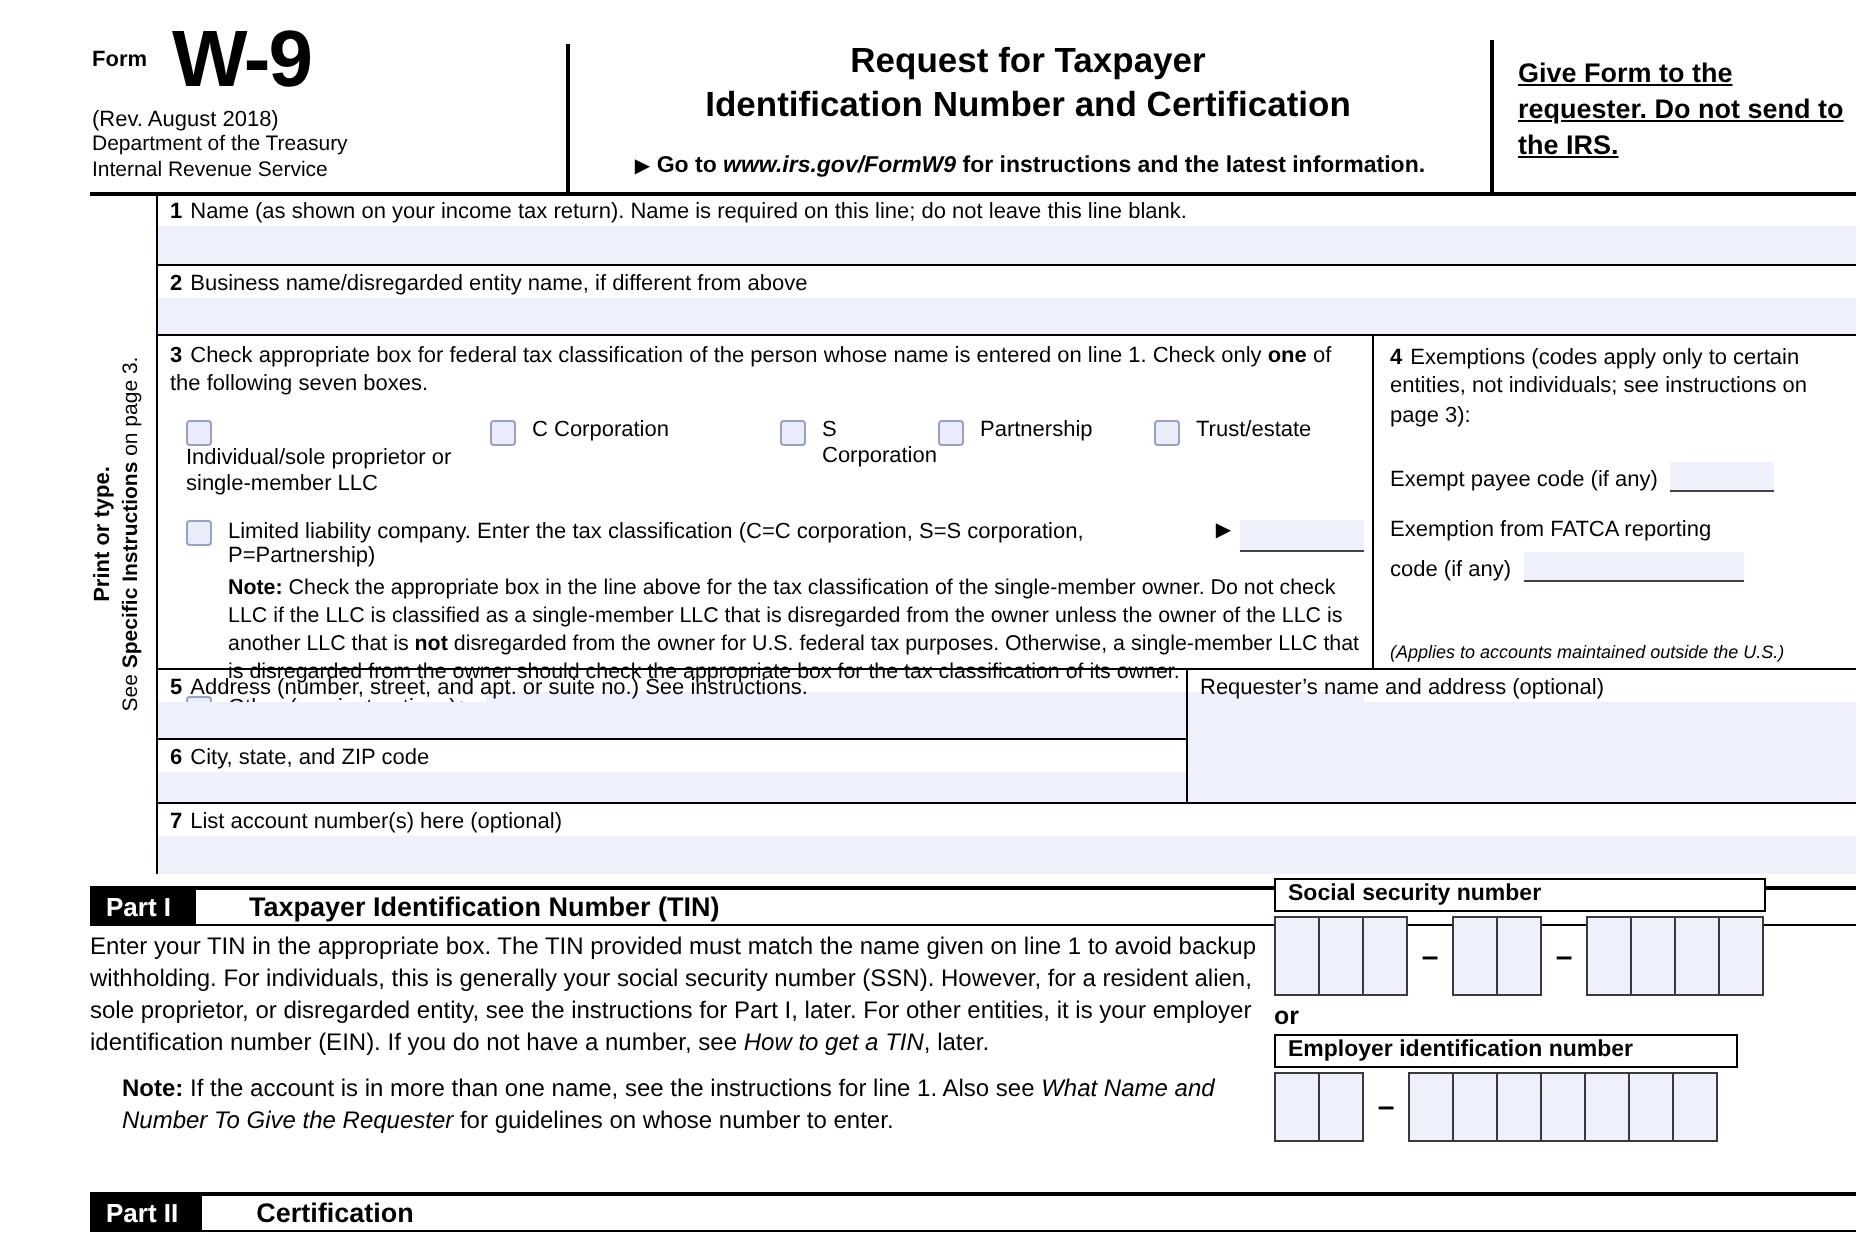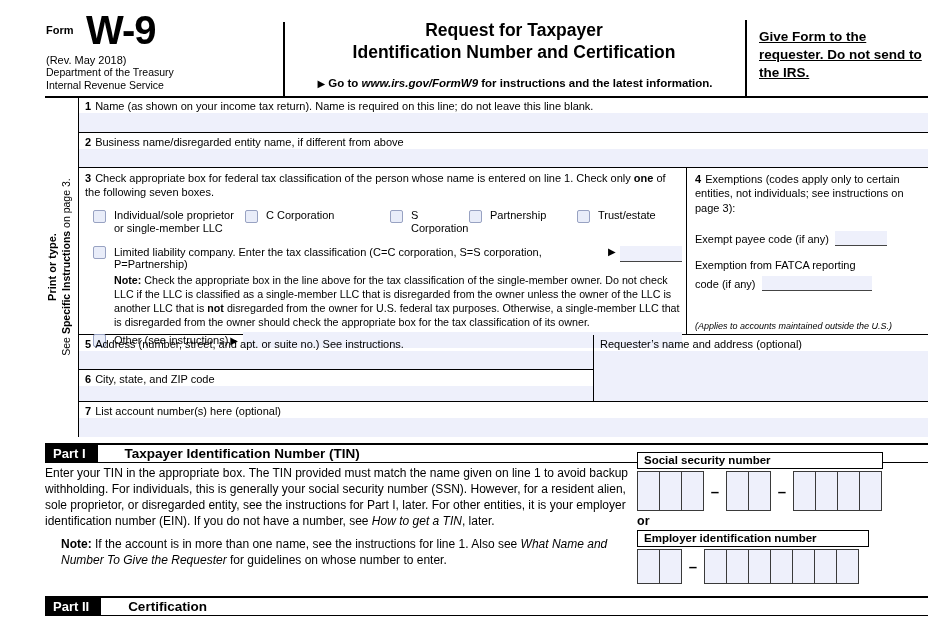--- a/index.html
+++ b/index.html
@@ -42,21 +42,21 @@
   .fill { flex: 1; background: #eef0fb; }
   .r1 { height: 36px; } .r2 { height: 35px; }
   .r3 { height: 167px; flex-direction: row; border-bottom: 1px solid #000; }
   .r3-left { width: 608px; border-right: 1px solid #000; padding: 3px 4px 0 6px; }
   .r3-right { flex: 1; position: relative; padding: 4px 8px 0 8px; font-size: 11px; }
   .l3-label { font-size: 11px; line-height: 1.3; }
   .cb-row { display: flex; align-items: flex-start; margin: 9px 0 0 8px; font-size: 11px; line-height: 1.25; }
   .cb { width: 13px; height: 13px; background: #e9edf9; border: 1px solid #98a2c2; border-radius: 2px; flex: none; }
   .cb-item { display: flex; align-items: flex-start; }
   .cb-item .cb { margin-right: 8px; margin-top: 1px; }
-  .cb-ind { width: 152px; } .cb-c { width: 112px; } .cb-s { width: 112px; padding-left: 33px; } .cb-p { width: 108px; }
+  .cb-ind { width: 152px; flex-direction: column; } .cb-c { width: 112px; } .cb-s { width: 112px; padding-left: 33px; } .cb-p { width: 108px; }
   .llc-row { display: flex; align-items: flex-start; margin: 10px 0 0 8px; font-size: 11px; }
   .llc-row .cb { margin-right: 8px; }
   .arrow { font-size: 10px; margin-left: 2px; }
   .llc-field { width: 64px; height: 16px; background: #eef0fb; border-bottom: 1px solid #444; margin-left: 4px; }
   .note3 { font-size: 10.7px; line-height: 1.31; margin: 3px 0 0 29px; }
   .other-row { display: flex; align-items: center; margin: 3px 0 0 8px; font-size: 11px; }
   .other-row .cb { margin-right: 8px; }
   .other-field { flex: 1; height: 16px; background: #eef0fb; margin-left: 5px; }
   .l4-label { line-height: 1.3; }
   .exempt-line { margin-top: 16px; }
@@ -74,40 +74,40 @@
 
   
   .part-bar { left: 45px; width: 883px; height: 20px; border-top: 2.5px solid #000; border-bottom: 1.5px solid #000; display: flex; align-items: stretch; background: #fff; }
   .part-chip { background: #000; color: #fff; font-weight: bold; font-size: 13px; display: flex; align-items: center; padding: 0 12px 1px 8px; }
   .part-title { font-weight: bold; font-size: 13.5px; display: flex; align-items: center; margin-left: 27px; }
   .bar1 { top: 443px; } .bar2 { top: 596px; }
 
   
   .p1-text { left: 45px; top: 466px; width: 590px; font-size: 12px; line-height: 1.33; }
   .p1-note { margin-top: 7px; margin-left: 16px; }
-  .tin-col { left: 637px; top: 452px; width: 291px; }
+  .tin-col { left: 637px; top: 439px; width: 291px; }
   .tin-label-box { border: 1.5px solid #000; background: #fff; font-size: 11.5px; font-weight: bold; padding: 1px 0 2px 6px; }
   .ssn-label-box { width: 246px; }
   .ein-label-box { width: 232px; }
   .cells { display: flex; align-items: center; margin-top: 2px; }
   .cell { width: 23px; background: #eef0fb; border: 1px solid #3a3a3a; margin-right: -1px; }
   .ssn-cells .cell { height: 40px; }
   .ein-cells .cell { height: 35px; }
   .dash { width: 22px; text-align: center; font-weight: bold; font-size: 15px; flex: none; margin-left: 1px; }
   .or-label { font-weight: bold; font-size: 12.5px; margin: 3px 0 2px 0; }
 </style>
 </head>
 <body>
 
 <div class="abs hdr-left">
   <div>
     <span class="form-word">Form</span>
     <span class="form-number">W-9</span>
   </div>
-  <div class="rev">(Rev. May 2018)</div>
+  <div class="rev">(Rev. August 2018)</div>
   <div class="agency">Department of the Treasury</div>
   <div class="agency">Internal Revenue Service</div>
 </div>
 
 <div class="abs vline" style="left:283px; top:22px; height:74px;"></div>
 <div class="abs vline" style="left:745px; top:20px; height:76px;"></div>
 
 <div class="abs hdr-center">
   <div class="main-title">
     <div>Request for Taxpayer</div>

